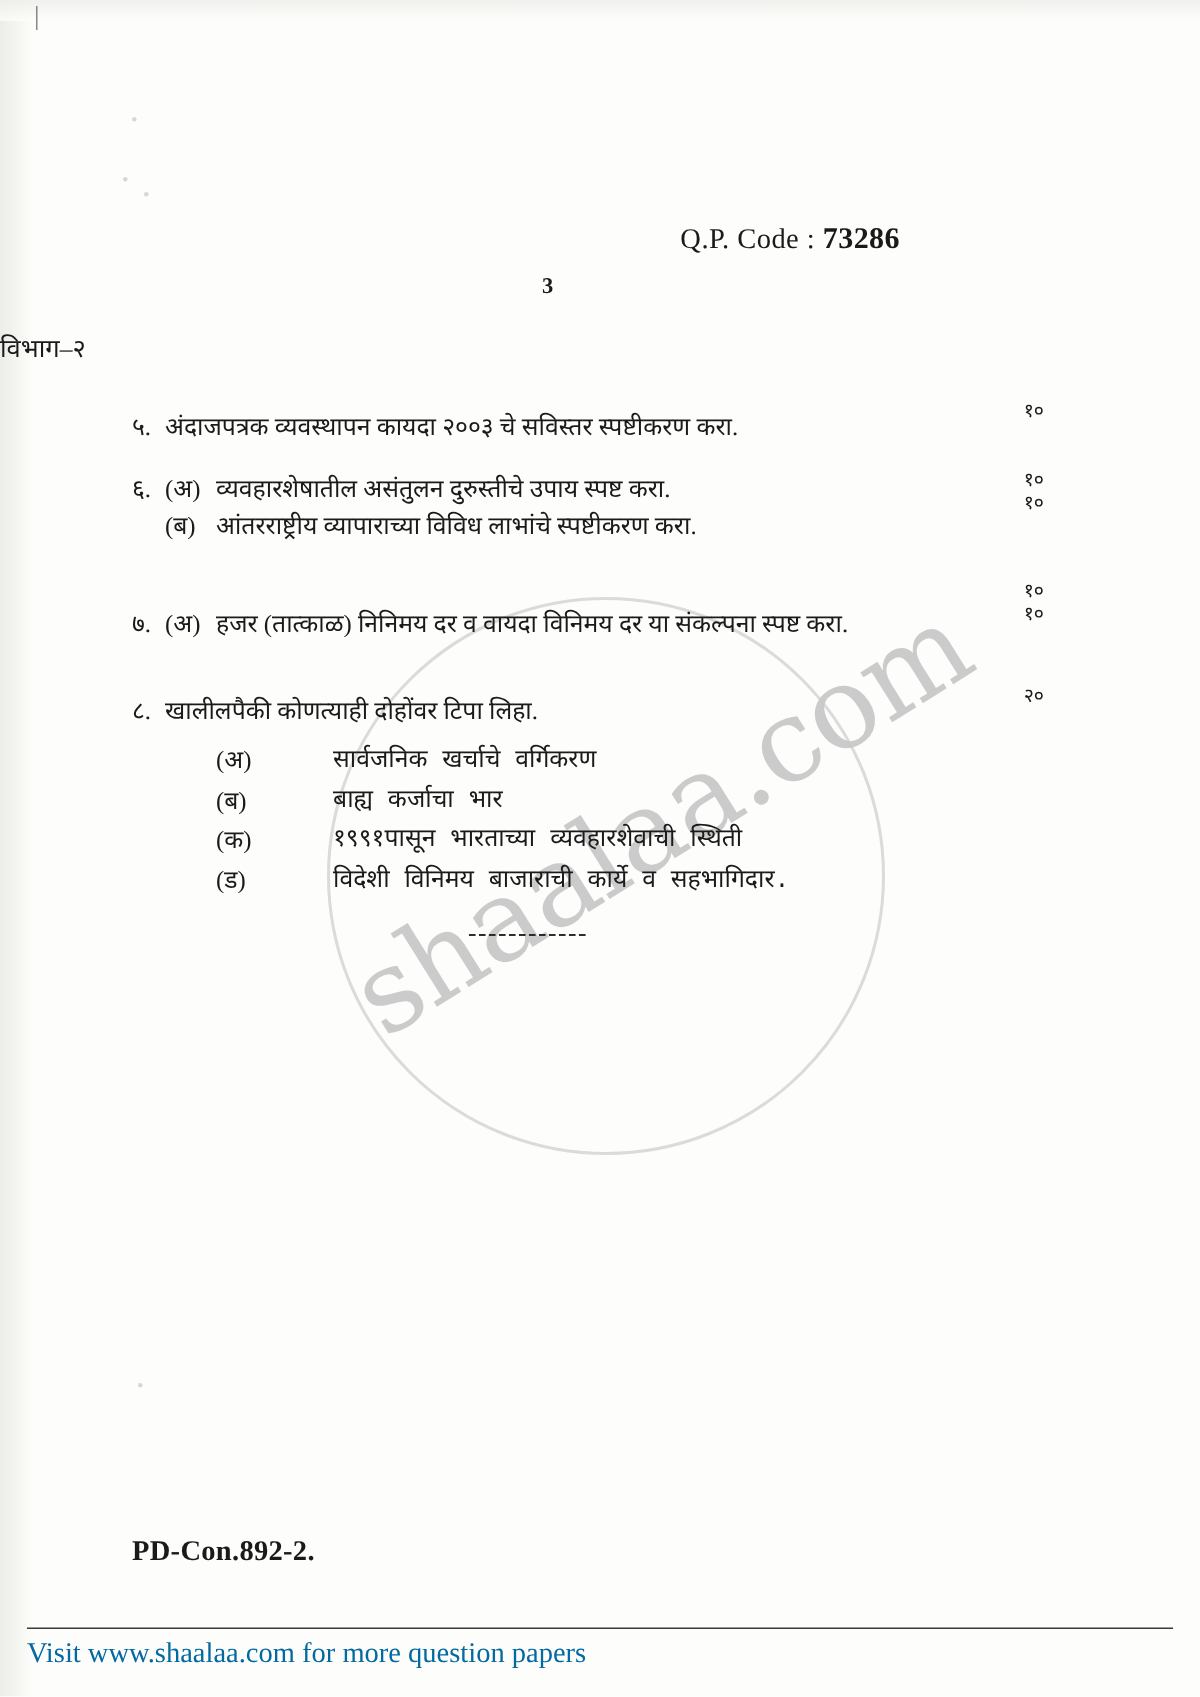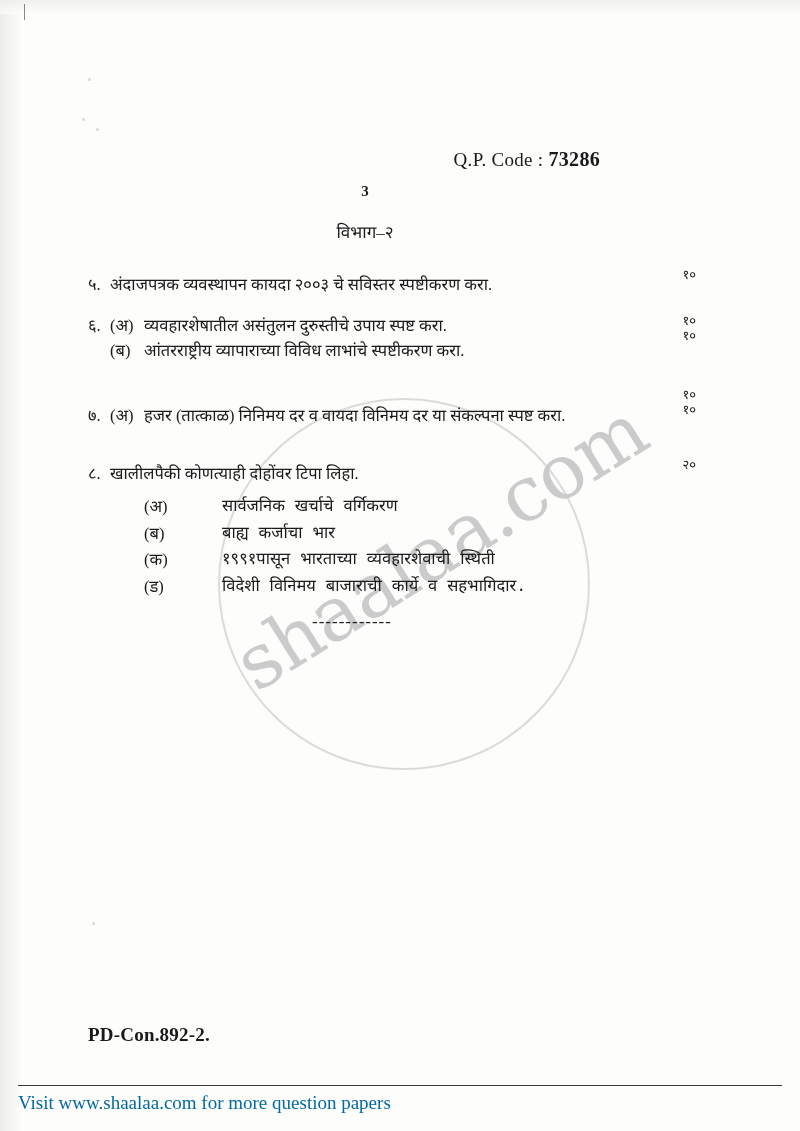--- a/index.html
+++ b/index.html
@@ -95,41 +95,42 @@
     width: 730px;
     text-align: center;
     font-weight: bold;
     font-size: 15px;
   }
 
   .section-title {
     position: absolute;
     left: 0; top: 220px;
     width: 730px;
-    text-align: center;
+    text-align: left;
     font-size: 17px;
   }
 
   .q-block { position: absolute; left: 88px; width: 580px; }
   .q-line {
     display: block;
     font-size: 16.5px;
     line-height: 1.5;
     white-space: nowrap;
   }
   .q-num { display: inline-block; width: 22px; }
   .q-sub { display: inline-block; width: 34px; }
   .indent-a { padding-left: 22px; }
 
   .marks {
     position: absolute;
     right: 104px;
     font-size: 13px;
     text-align: center;
     line-height: 1.15;
+    font-family: Liberation Mono, monospace;
   }
 
   
   .sub-list { position: absolute; left: 144px; width: 520px; }
   .sub-row { display: flex; font-size: 16.5px; line-height: 1.62; }
   .sub-row .lbl { width: 78px; flex: 0 0 78px; }
   .sub-row .txt { flex: 1 1 auto; white-space: nowrap; font-family: Liberation Mono, monospace; }
 
   .end-rule {
     position: absolute;

